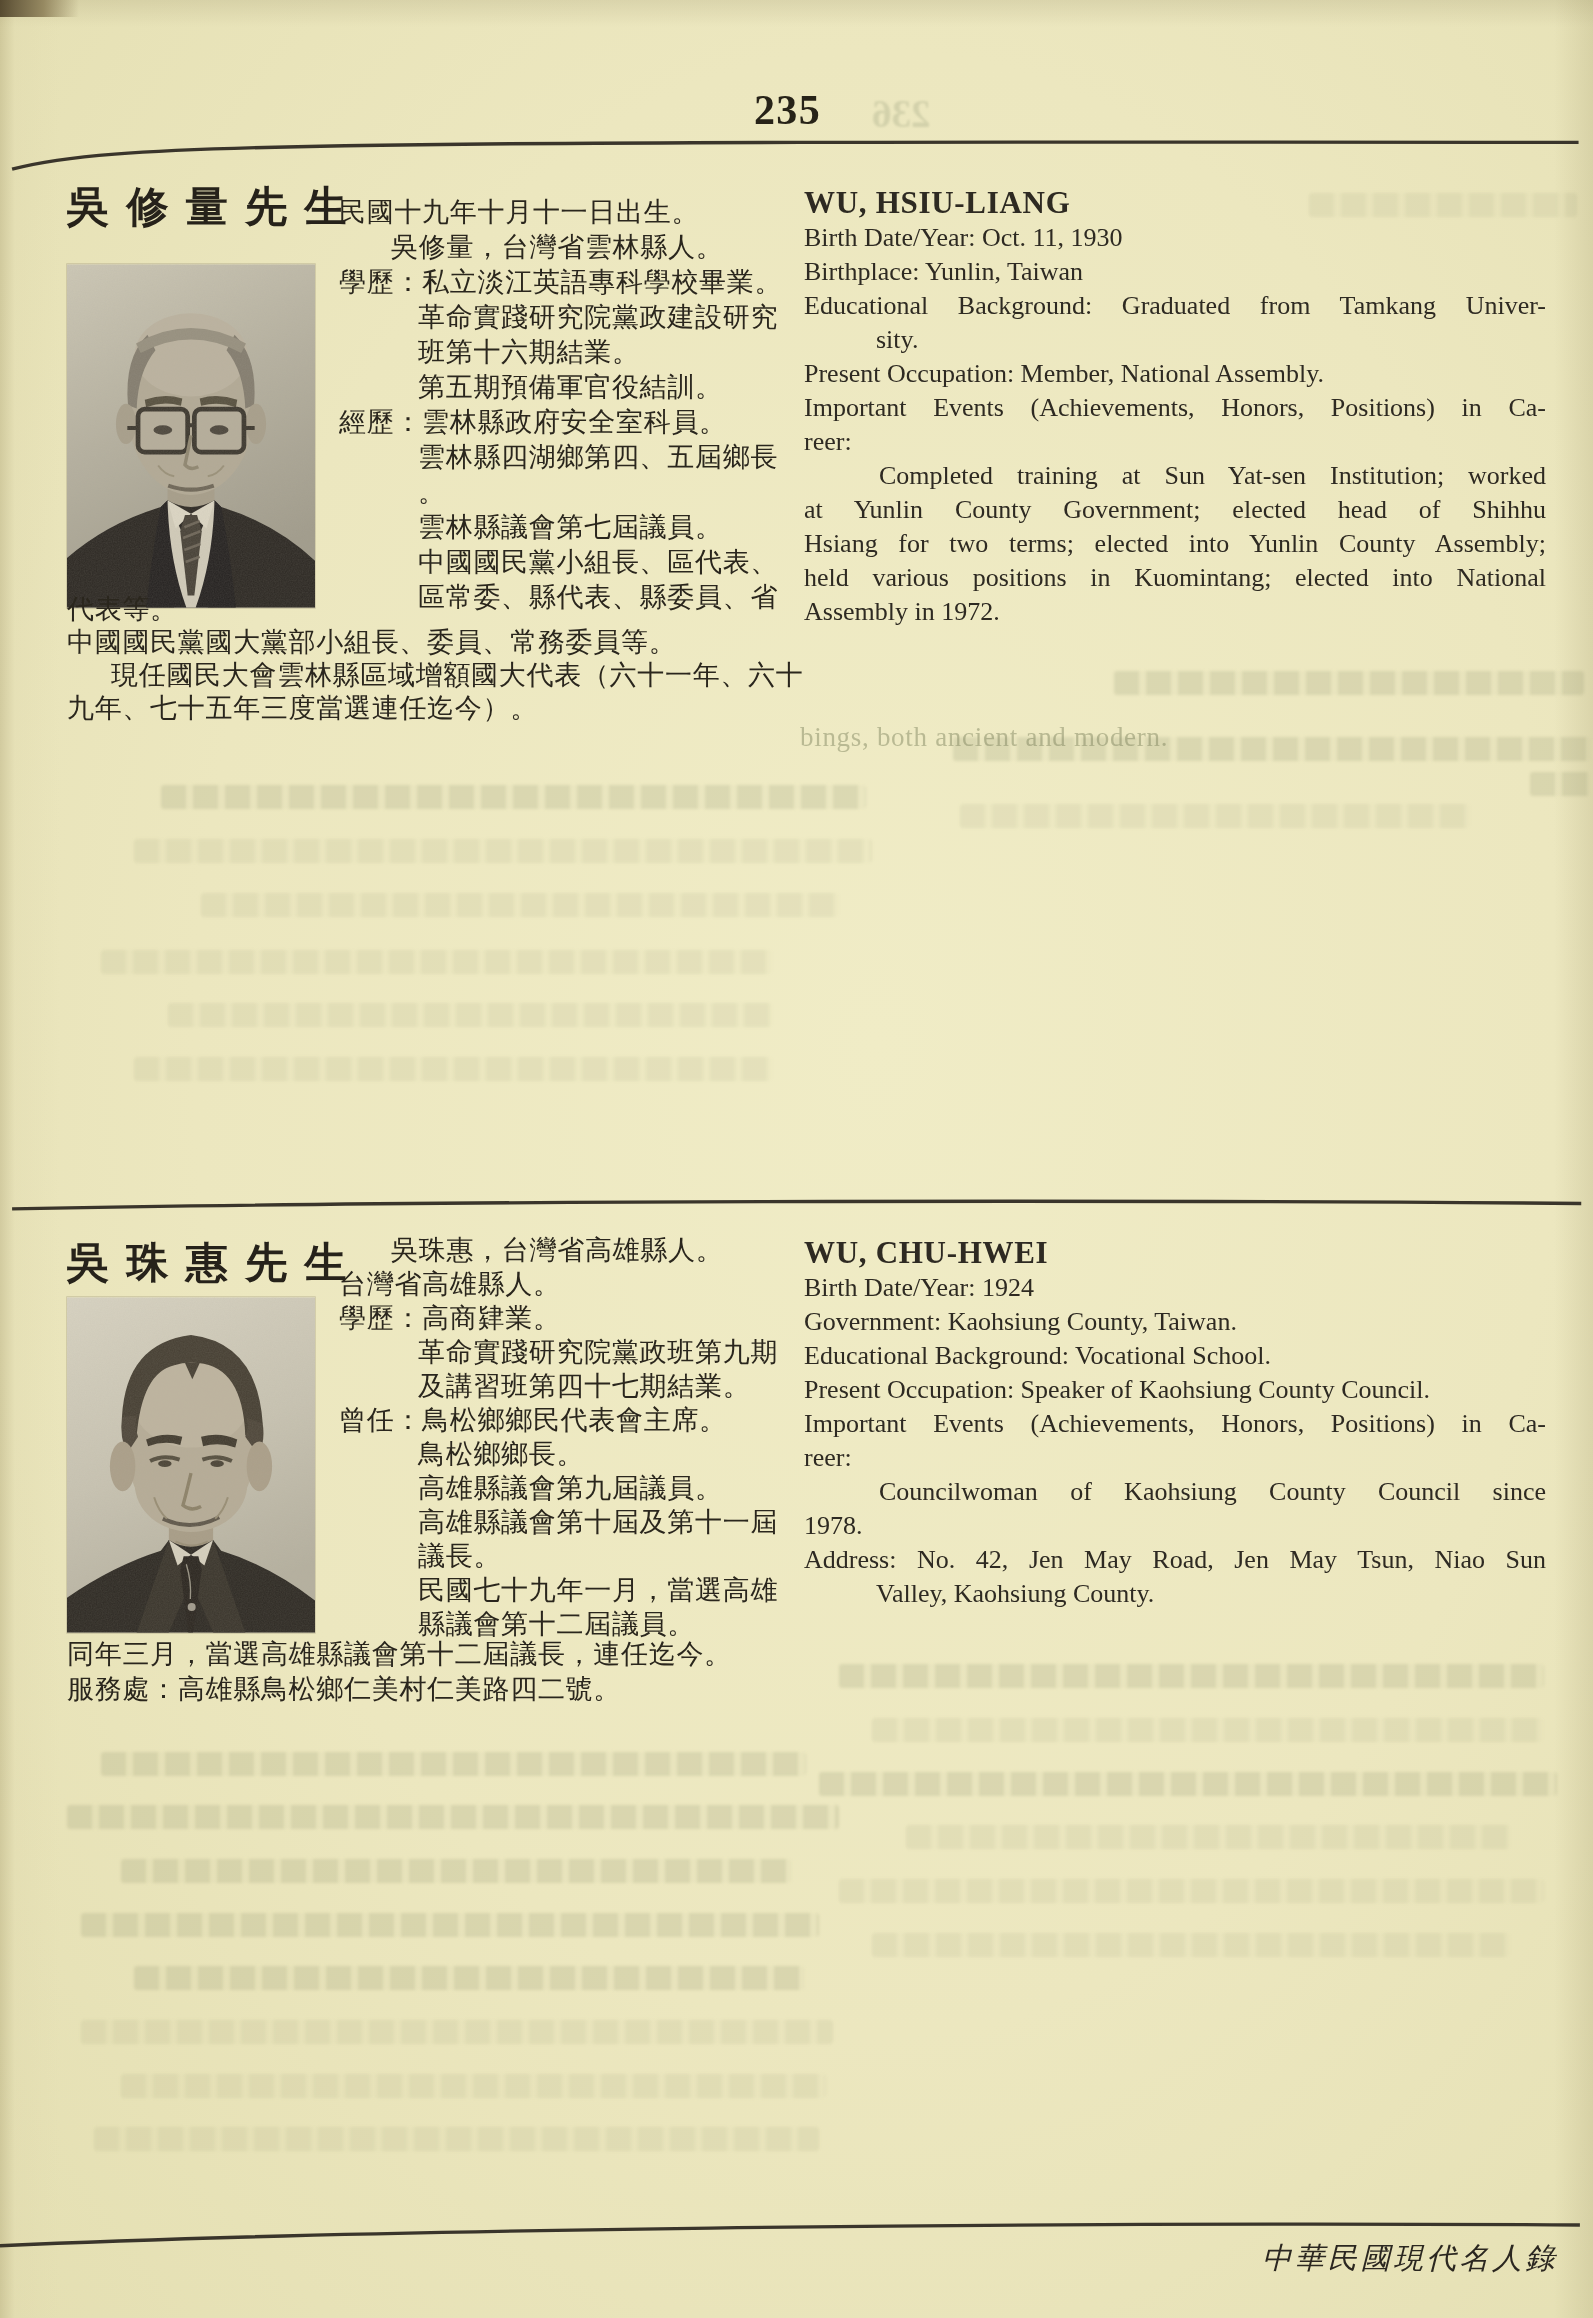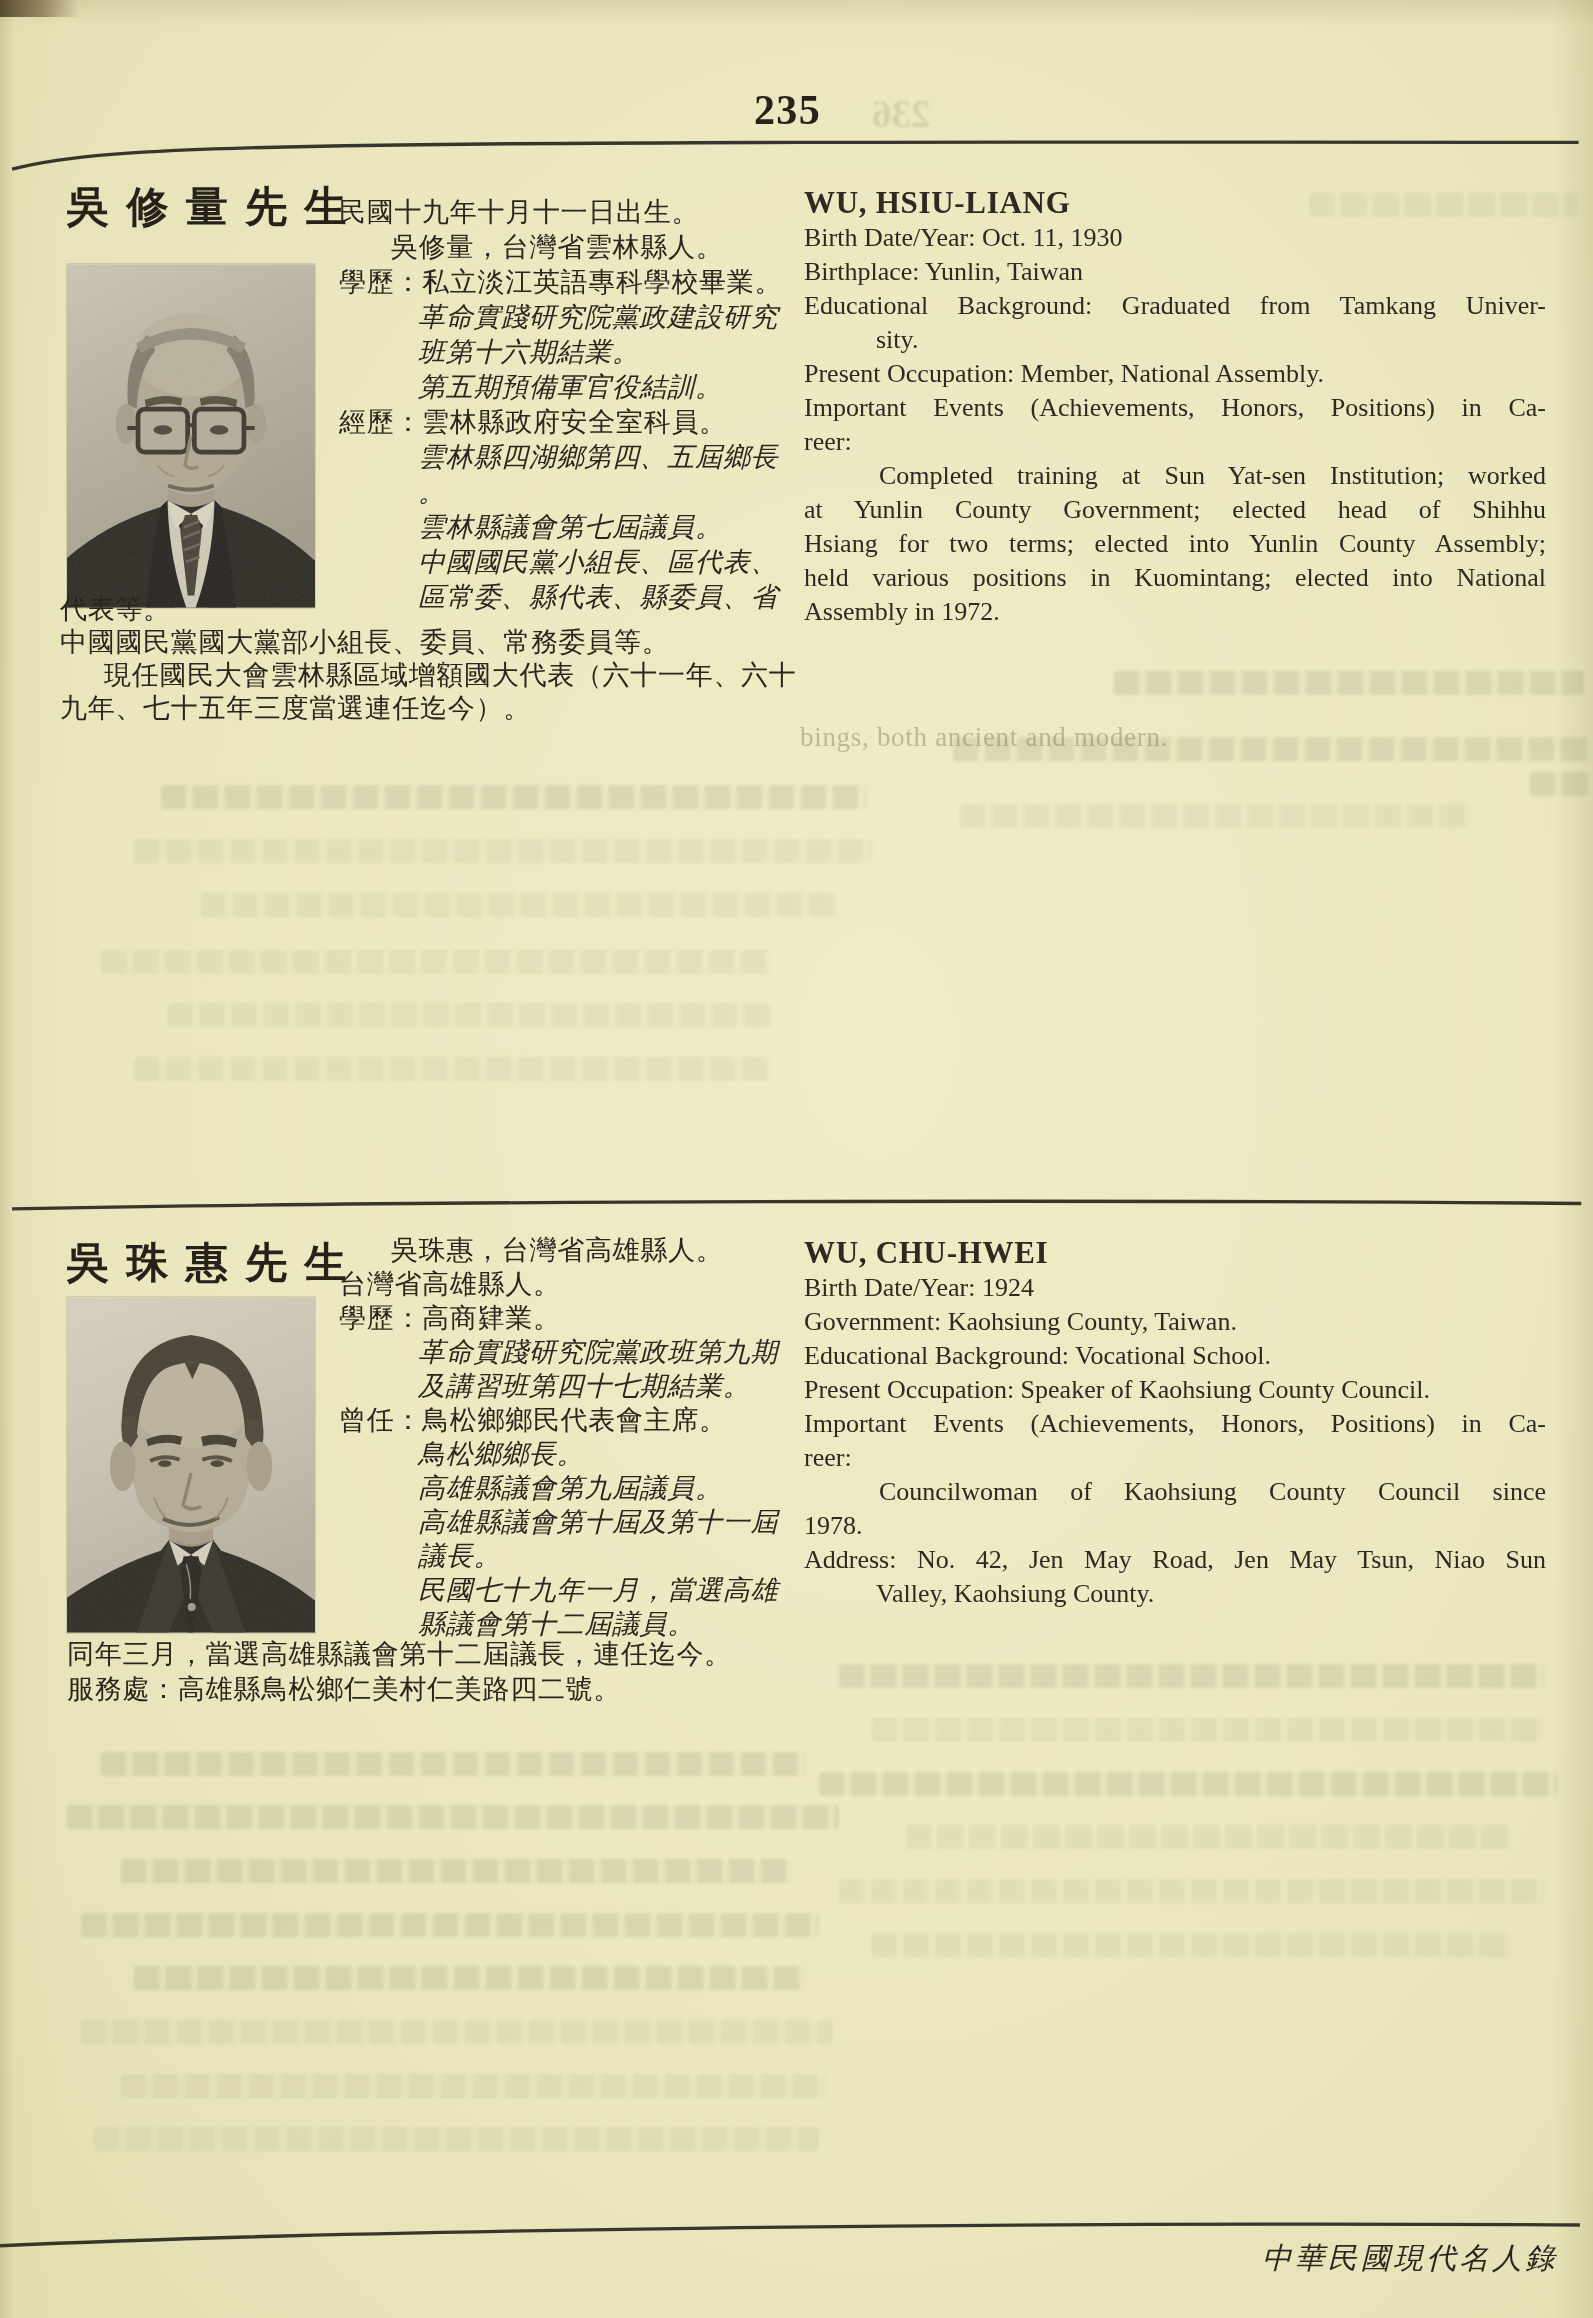--- a/index.html
+++ b/index.html
@@ -27,21 +27,21 @@
   .cn-title{position:absolute;left:67px;width:376px;margin:0;
     font-family:"Liberation Sans","DejaVu Sans",sans-serif;
     font-size:42px;font-weight:700;letter-spacing:17.4px;color:#26221a;white-space:nowrap;}
   .photo{position:absolute;box-shadow:0 0 0 0.7px rgba(90,84,64,.25);}
   .photo svg{display:block;}
 
   .cn-col,.cn-below{position:absolute;font-size:27px;color:#2a261d;}
   .cn-col .line{height:35px;line-height:35px;letter-spacing:0.7px;white-space:nowrap;}
   .cn-col.tight .line{height:34px;line-height:34px;}
   .cn-col .ind2{padding-left:52px;}
-  .cn-col .ind3{padding-left:79px;font-style:italic;}
+  .cn-col .ind3{padding-left:79px;}
   .cn-below .line{height:33px;line-height:33px;letter-spacing:0.7px;white-space:nowrap;}
   .cn-below .ind2{padding-left:44px;}
 
   .en-col{position:absolute;font-size:26px;color:#2e2a22;}
   .en-name{margin:0;font-size:31px;font-weight:bold;letter-spacing:0.7px;height:36px;line-height:36px;}
   .en-col .line{height:34px;line-height:34px;white-space:nowrap;}
   .en-col .line.just{white-space:normal;text-align:justify;text-align-last:justify;}
   .en-col .ind1{padding-left:72px;}
   .en-col .ind2{padding-left:75px;}
 
@@ -127,21 +127,21 @@
         <div class="line ind3">班第十六期結業。</div>
         <div class="line ind3">第五期預備軍官役結訓。</div>
         <div class="line">經歷：雲林縣政府安全室科員。</div>
         <div class="line ind3">雲林縣四湖鄉第四、五屆鄉長</div>
         <div class="line ind3">。</div>
         <div class="line ind3">雲林縣議會第七屆議員。</div>
         <div class="line ind3">中國國民黨小組長、區代表、</div>
         <div class="line ind3">區常委、縣代表、縣委員、省</div>
       </div>
 
-    <div class="cn-below" style="left:60px;top:593px;width:772px;">
+    <div class="cn-below" style="left:67px;top:593px;width:772px;">
 
     <div class="line">代表等。</div>
         <div class="line">中國國民黨國大黨部小組長、委員、常務委員等。</div>
         <div class="line ind2">現任國民大會雲林縣區域增額國大代表（六十一年、六十</div>
         <div class="line">九年、七十五年三度當選連任迄今）。</div>
       </div>
 
     <div class="en-col" style="left:804px;top:185px;width:742px;">
       <div class="en-name">WU, HSIU-LIANG</div>
       <div>

